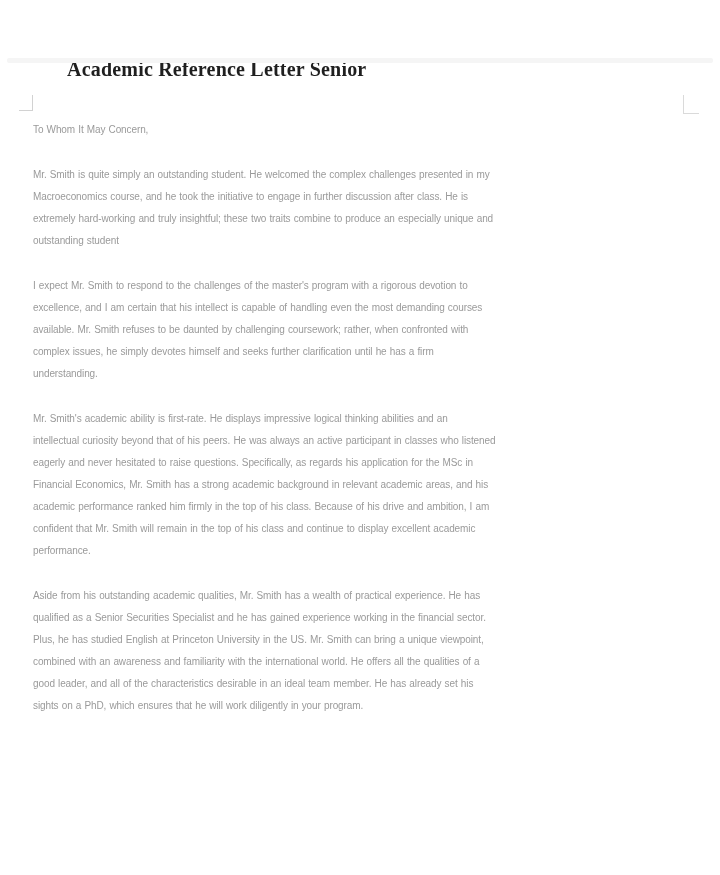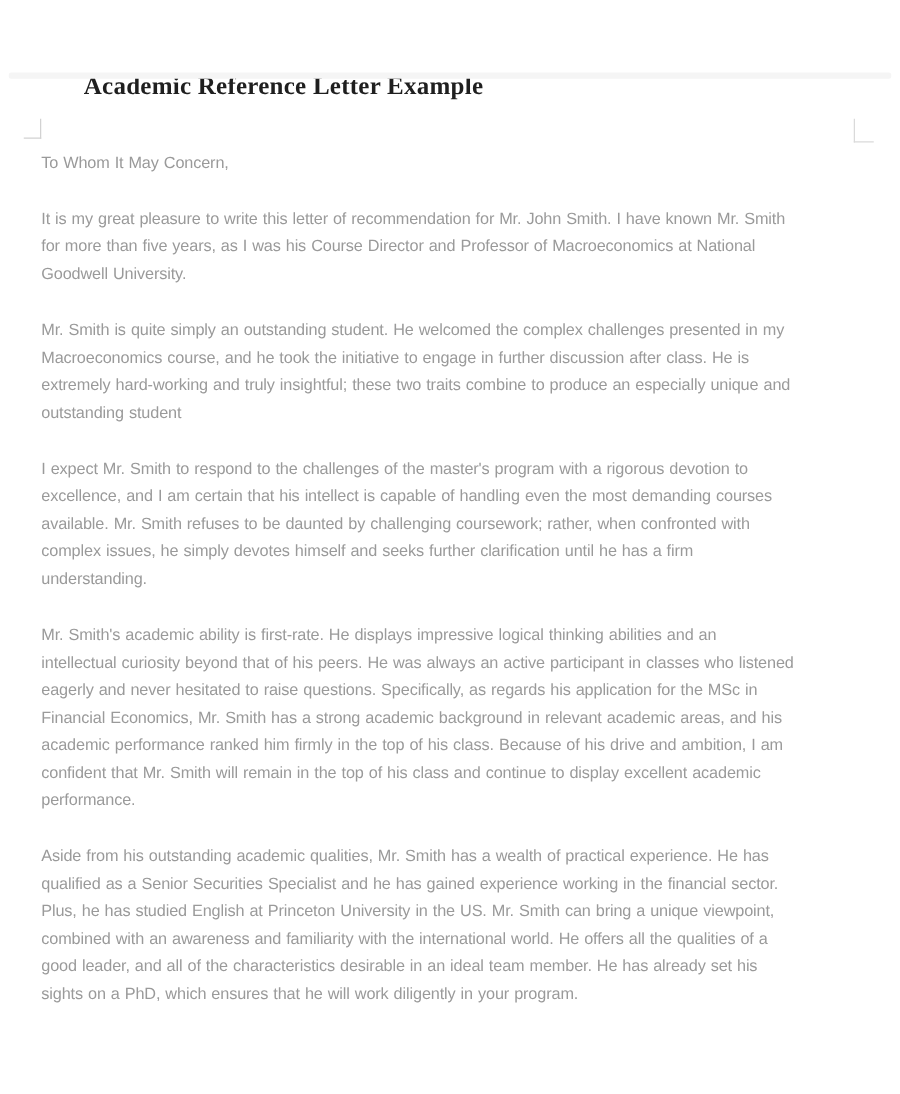--- a/index.html
+++ b/index.html
@@ -56,47 +56,44 @@
     font-size: 20px;
     line-height: 26px;
     letter-spacing: 0.2px;
     color: #1f1f1f;
   }
   .letter-body {
     margin: 37px 26px 0 33px;
   }
   .para {
     margin: 23px 0 0 0;
-    font-size: 13px;
+    font-size: 10px;
     line-height: 22px;
     letter-spacing: -0.1px;
     word-spacing: 0.5px;
     color: #9a9a9a;
     white-space: pre-line;
   }
   .para:first-child {
     margin-top: 0;
   }
 </style>
 </head>
 <body>
 
 <div class="page">
   <div class="top-strip"></div>
   <div class="crop crop-tl"></div>
   <div class="crop crop-tr"></div>
 
-  <h1 class="title">Academic Reference Letter Example</h1>
+  <h1 class="title">Academic Reference Letter Senior</h1>
 
   <div class="letter-body">
     <p class="para">To Whom It May Concern,</p>
 
-  <p class="para">It is my great pleasure to write this letter of recommendation for Mr. John Smith. I have known Mr. Smith
-for more than five years, as I was his Course Director and Professor of Macroeconomics at National
-Goodwell University.</p>
       <p class="para">Mr. Smith is quite simply an outstanding student. He welcomed the complex challenges presented in my
 Macroeconomics course, and he took the initiative to engage in further discussion after class. He is
 extremely hard-working and truly insightful; these two traits combine to produce an especially unique and
 outstanding student</p>
       <p class="para">I expect Mr. Smith to respond to the challenges of the master's program with a rigorous devotion to
 excellence, and I am certain that his intellect is capable of handling even the most demanding courses
 available. Mr. Smith refuses to be daunted by challenging coursework; rather, when confronted with
 complex issues, he simply devotes himself and seeks further clarification until he has a firm
 understanding.</p>
       <p class="para">Mr. Smith's academic ability is first-rate. He displays impressive logical thinking abilities and an

